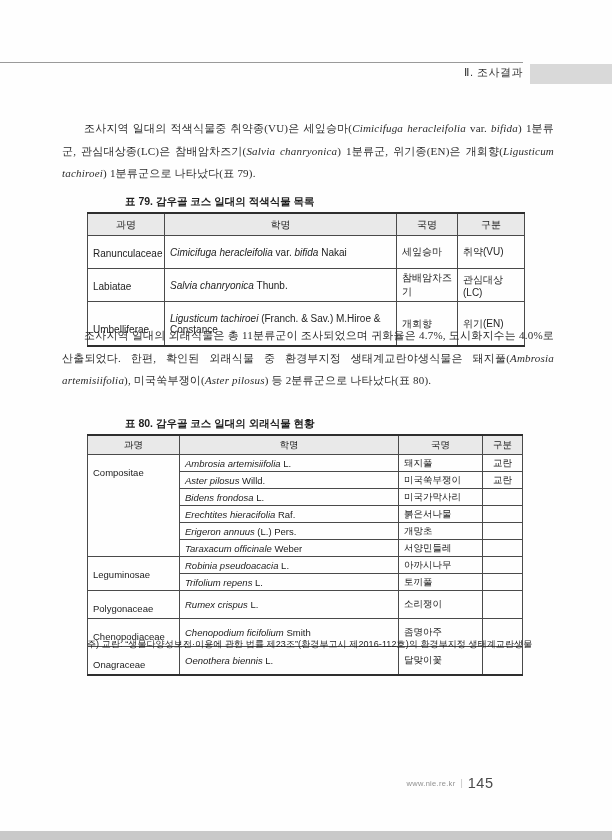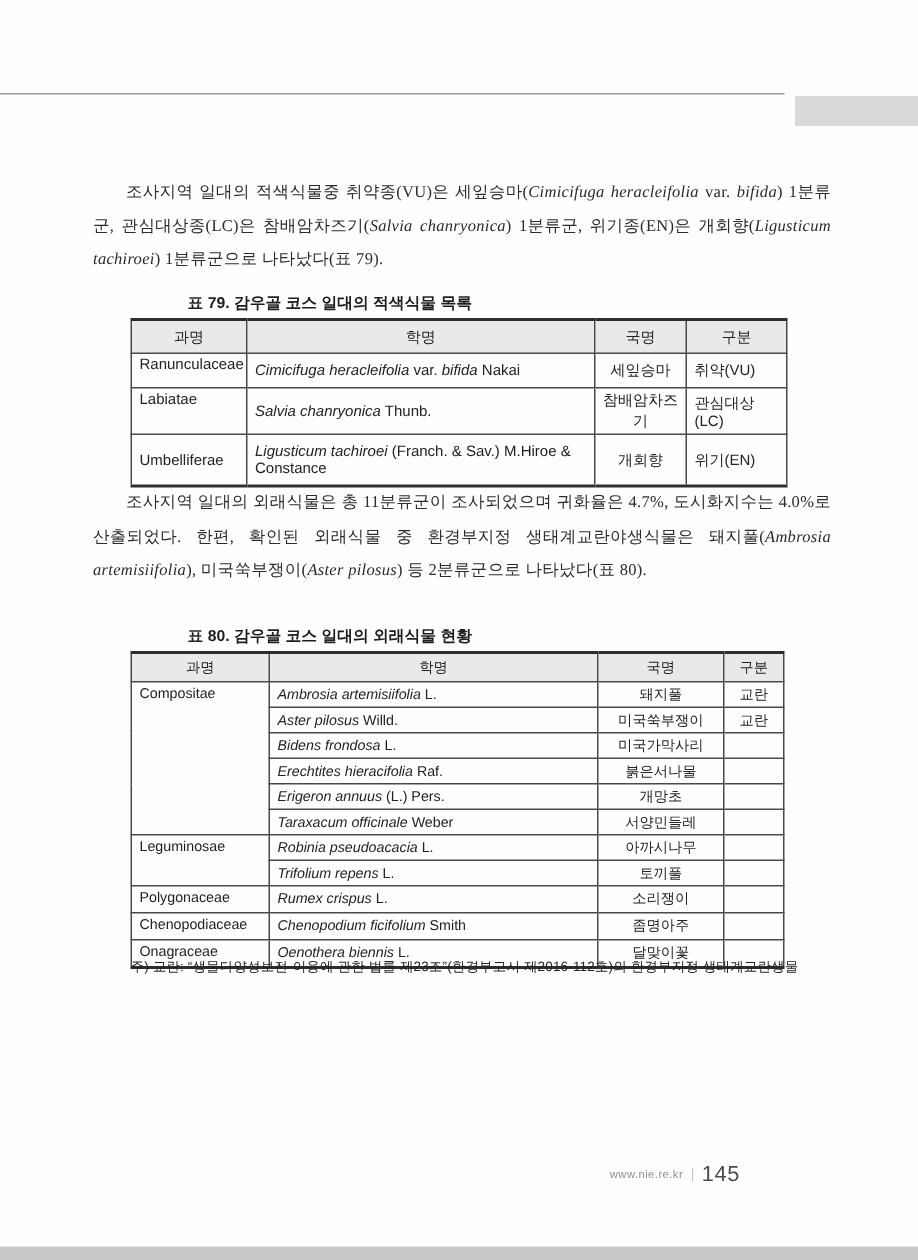--- a/index.html
+++ b/index.html
@@ -37,23 +37,23 @@
     background:var(--table-header-bg,#e9e9e9); font-weight:normal; text-align:center;
     border-top:2px solid #2e2e2e;
   }
   .dtable tr.last td { border-bottom:2px solid #2e2e2e; }
   #t79 th { height:19px; }
   #t79 td { height:19px; }
   #t79 tr.tall td { height:30px; }
   #t80 th { height:16px; }
   #t80 td { height:14px; }
   .cell-family { text-align:left; }
-  td.cell-family { vertical-align:top; padding-top:2px; }
+  td.cell-family { vertical-align:top; padding-top:12px; }
   .cell-sci { text-align:left; }
-  .cell-kor { text-align:center; padding-left:8px; }
+  .cell-kor { text-align:left; padding-left:8px; }
   #t79 .cell-cat { text-align:left; }
   #t80 .cell-cat { text-align:center; padding:1px 2px; }
   .footnote {
     position:absolute; left:87px; top:638px; width:490px; white-space:nowrap;
     font-family:"Liberation Sans","DejaVu Sans",sans-serif; font-size:9px; color:#222; letter-spacing:0.1px;
   }
   .footer {
     position:absolute; top:774px; left:370px; width:160px; text-align:center;
     font-family:"Liberation Sans","DejaVu Sans",sans-serif;
   }
@@ -61,20 +61,21 @@
   .footer .sep { font-size:9px; color:#bfbfbf; margin:0 5px; vertical-align:2px; }
   .footer .num { font-size:14.5px; color:#4a4a4a; letter-spacing:0.5px; }
   .bottom-band { position:absolute; left:0; top:831px; width:612px; height:9px; background:var(--bottom-band,#c9c9c9); }
 </style>
 </head>
 <body>
 
 <div class="page">
 
   <div class="header-rule"></div>
+  <div class="header-title">Ⅱ. 조사결과</div>
   <div class="header-box"></div>
 
   <p class="para" id="p1"><span>조사지역 일대의 적색식물중 취약종(VU)은 세잎승마(</span><span style="font-style: italic;">Cimicifuga heracleifolia</span><span> var. </span><span style="font-style: italic;">bifida</span><span>) 1분류군, 관심대상종(LC)은 참배암차즈기(</span><span style="font-style: italic;">Salvia chanryonica</span><span>) 1분류군, 위기종(EN)은 개회향(</span><span style="font-style: italic;">Ligusticum tachiroei</span><span>) 1분류군으로 나타났다(표 79).</span></p>
 
   <div class="tcap" id="cap79">표 79. 감우골 코스 일대의 적색식물 목록</div>
   <table class="dtable" id="t79">
     <colgroup>
         <col style="width:77px">
         <col style="width:232px">
         <col style="width:61px">

